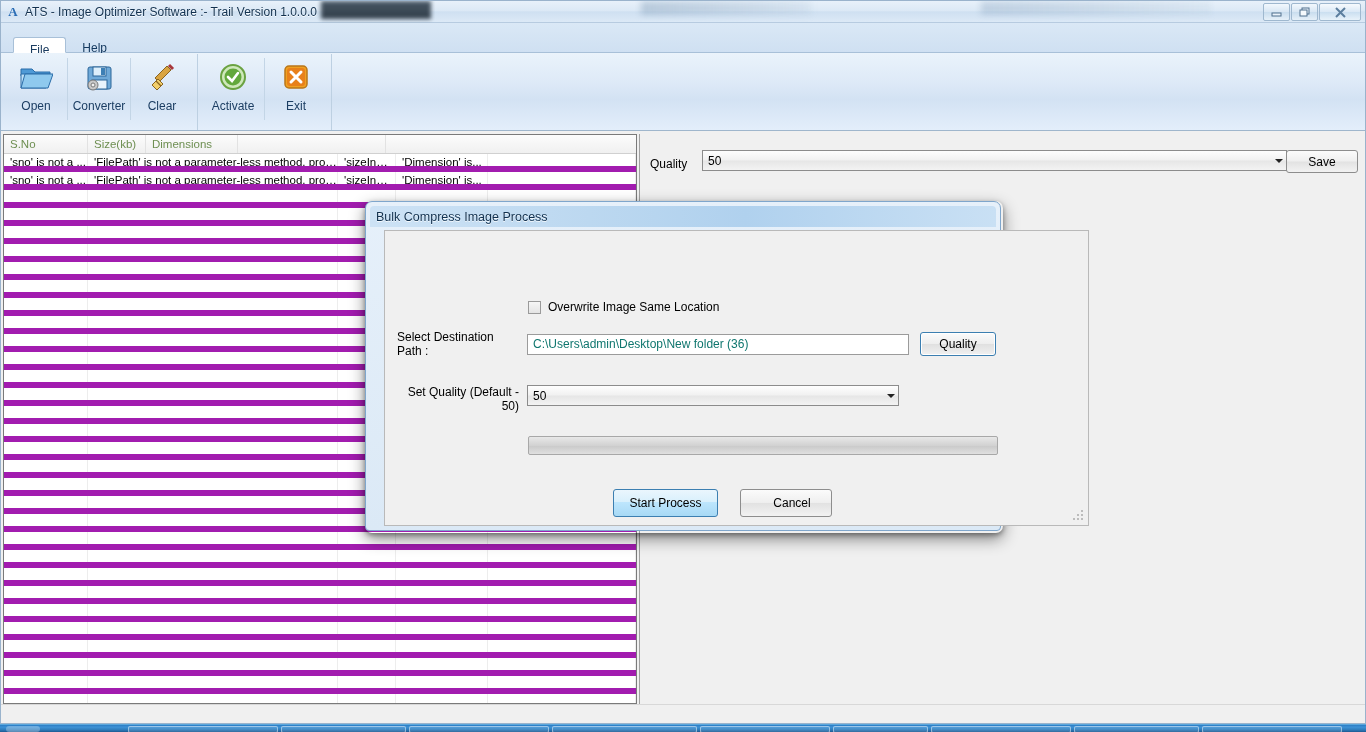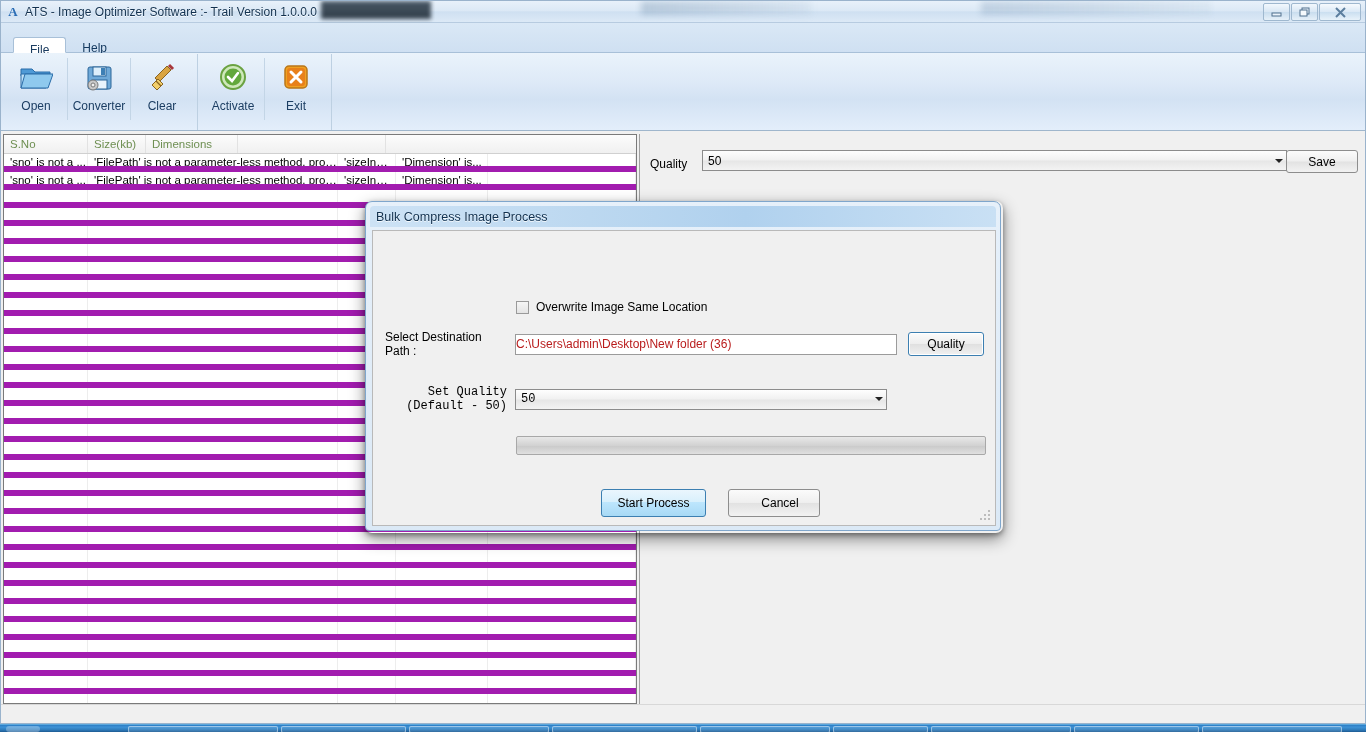--- a/index.html
+++ b/index.html
@@ -254,22 +254,22 @@
   #dialog-title {
     height: 21px;
     padding-left: 6px;
     font-size: 12.5px; color: #12314f;
     display: flex; align-items: center;
     background: linear-gradient(to right, #cde2f5 0%, #bcd8f0 35%, #b0d1ee 60%, #c9e0f4 100%);
     border-radius: 4px 4px 0 0;
     text-shadow: 0 1px 0 rgba(255,255,255,.8);
   }
   #dialog-body {
-    position: absolute; left: 6px; top: 28px;
-    width: 624px; height: 296px;
+    position: absolute; left: 18px; top: 28px;
+    width: 705px; height: 296px;
     background: #f0f0f0;
     border: 1px solid #b9b9b9;
   }
   #chk-row {
     position: absolute; left: 143px; top: 69px;
     display: flex; align-items: center; gap: 7px;
   }
   .checkbox {
     width: 13px; height: 13px;
     border: 1px solid #9a9a9a;
@@ -281,36 +281,37 @@
     position: absolute; left: 12px; top: 99px;
     width: 610px;
     display: flex; align-items: center;
   }
   #path-label { width: 122px; text-align: left; font-size: 12px; color: #000; }
   #path-input {
     margin-left: 8px;
     width: 382px; height: 21px;
     background: #ffffff;
     border: 1px solid #9b9b9b;
-    font-size: 12px; color: #b91c1c;
+    font-size: 12px; color: #0f766e;
+    padding-left: 5px;
     display: flex; align-items: center;
     white-space: nowrap; overflow: hidden;
   }
   #browse-btn {
     margin-left: 11px;
     width: 76px; height: 24px;
     border: 1px solid #3c7fb1;
     box-shadow: inset 0 0 0 1px #ffffff;
     background: linear-gradient(to bottom, #fbfbfb, #eeeeee 48%, #e0e0e0 52%, #f1f1f1);
   }
 
   #quality2-row {
     position: absolute; left: 12px; top: 154px;
     width: 610px;
-    display: flex; align-items: center; font-family: Liberation Mono, monospace;
+    display: flex; align-items: flex-start;
   }
   #quality2-label { width: 122px; text-align: right; font-size: 12px; color: #000; }
   #quality2-combo { margin-left: 8px; width: 372px; }
 
   #progress-bar {
     position: absolute; left: 143px; top: 205px;
     width: 470px; height: 19px;
     background: linear-gradient(to bottom, #e8e8e8, #d2d2d2 50%, #c9c9c9 51%, #e0e0e0);
     border: 1px solid #a8a8a8;
     border-radius: 2px;

